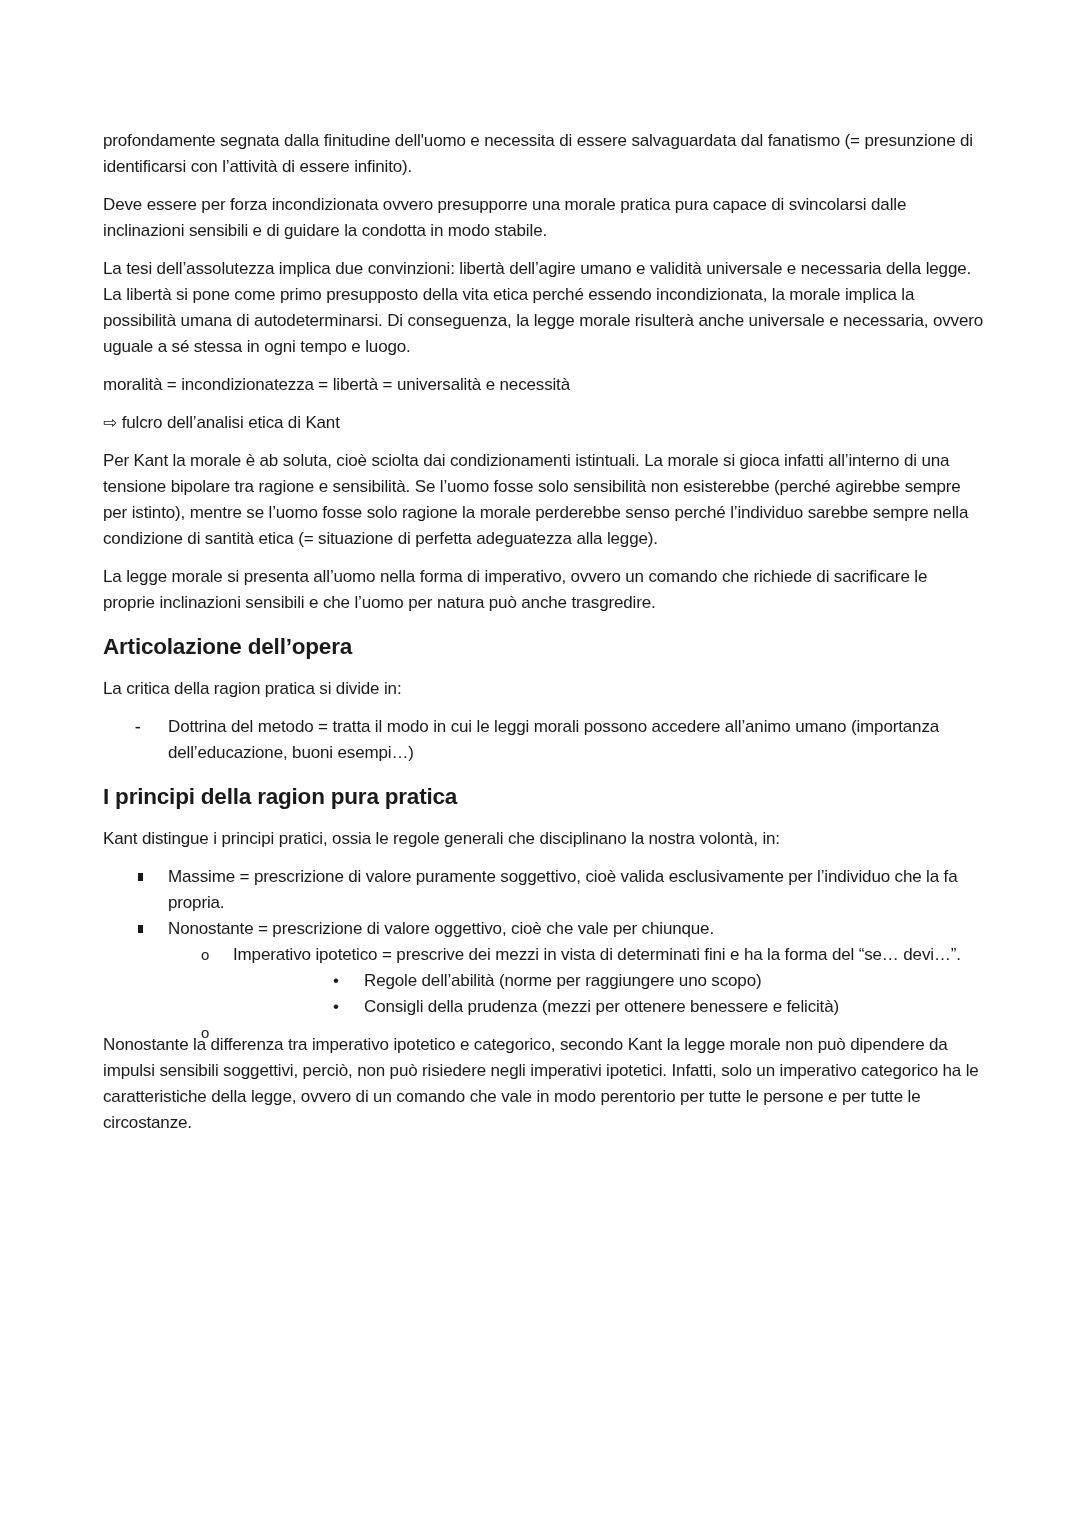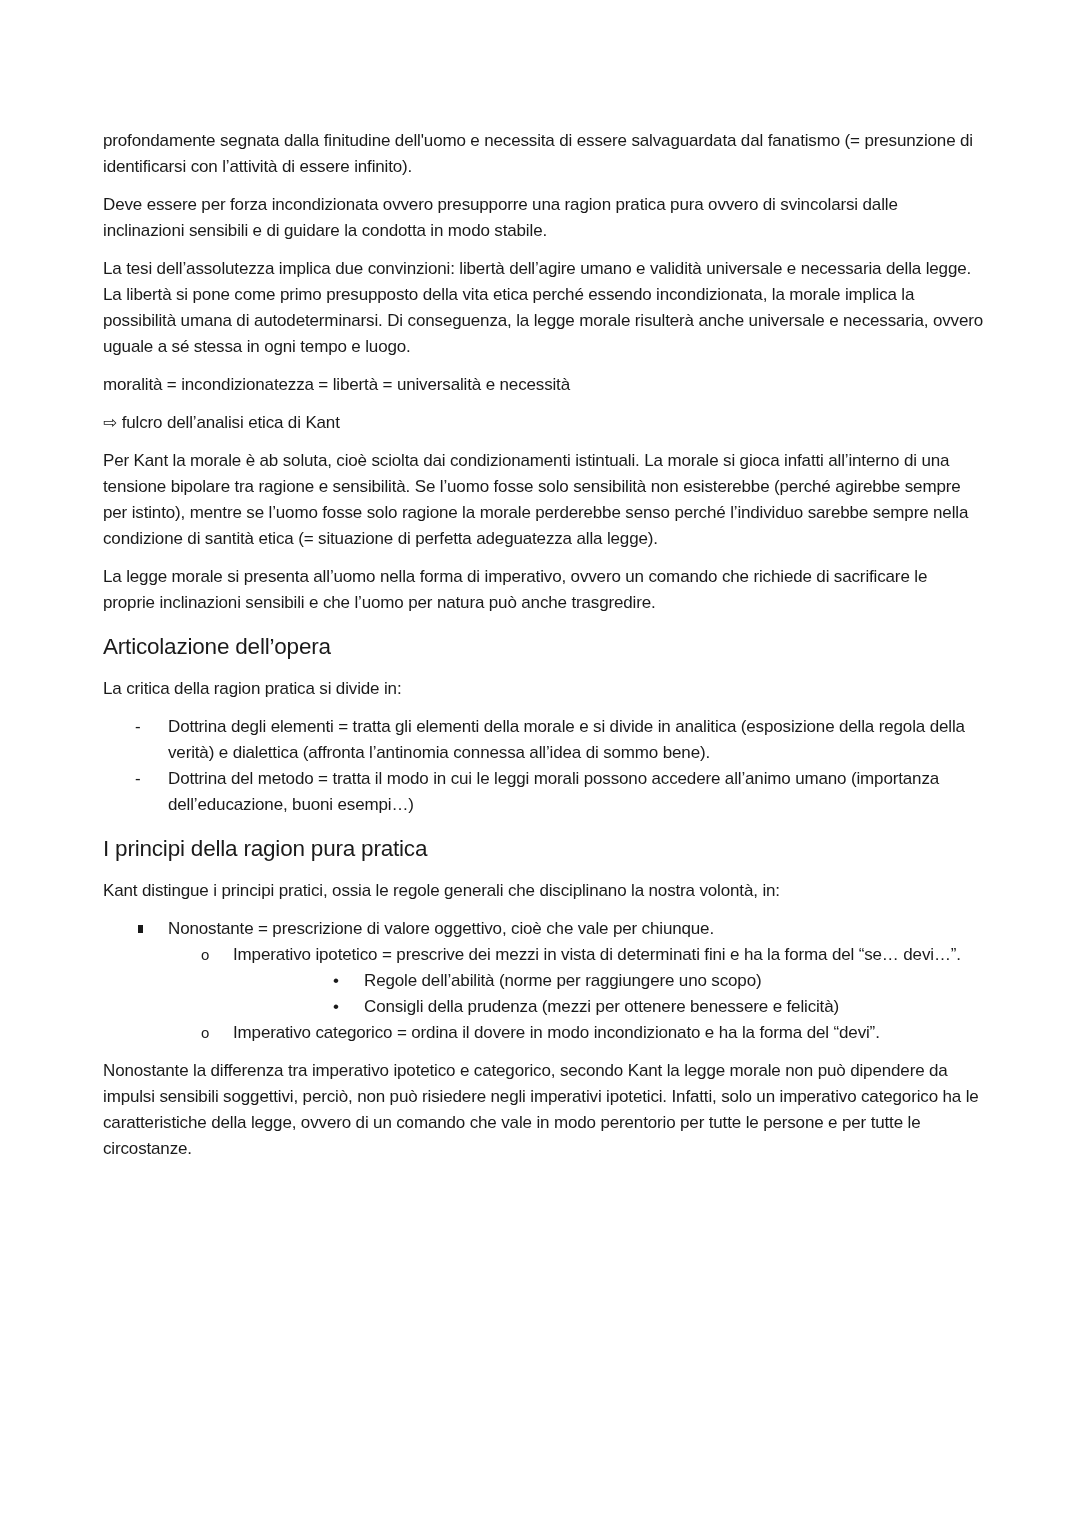--- a/index.html
+++ b/index.html
@@ -7,80 +7,82 @@
       width: 1080px; height: 1527px; position: relative; overflow: hidden;
       font-family: "Liberation Sans", "DejaVu Sans", sans-serif;
       color: #1a1a1a;
     }
     .page { position: absolute; left: 103px; top: 128px; width: 880px; }
     p {
       margin: 0 0 12px 0; font-size: 17px; line-height: 26px; letter-spacing: -0.15px;
     }
     .center { }
     h2 {
-      font-size: 22.5px; font-weight: normal; margin: 16px 0 14px 0; line-height: 30px; letter-spacing: -0.2px;
+      font-size: 22.5px; font-weight: bold; margin: 16px 0 14px 0; line-height: 30px; letter-spacing: -0.2px;
     }
     ul { list-style: none; margin: 0 0 12px 0; padding: 0; }
     li { font-size: 17px; line-height: 26px; position: relative; letter-spacing: -0.15px; }
     .l1 { padding-left: 65px; }
     .l1 > .mk { position: absolute; left: 32px; top: 0; }
     .l2 { padding-left: 130px; }
     .l2 > .mk { position: absolute; left: 98px; top: 0; font-size: 15px; }
     .l3 { padding-left: 261px; }
     .l3 > .mk { position: absolute; left: 230px; top: 0; }
     .sq { display: inline-block; width: 5px; height: 8px; background: #1a1a1a; position: absolute; left: 35px; top: 9px; }
   </style>
 </head>
 <body>
 
 <div class="page">
   <p>profondamente segnata dalla finitudine dell'uomo e necessita di essere salvaguardata dal fanatismo (= presunzione di identificarsi con l’attività di essere infinito).</p>
-  <p>Deve essere per forza incondizionata ovvero presupporre una ragion pratica pura ovvero di svincolarsi dalle inclinazioni sensibili e di guidare la condotta in modo stabile.</p>
+  <p>Deve essere per forza incondizionata ovvero presupporre una morale pratica pura capace di svincolarsi dalle inclinazioni sensibili e di guidare la condotta in modo stabile.</p>
   <p>La tesi dell’assolutezza implica due convinzioni: libertà dell’agire umano e validità universale e necessaria della legge. La libertà si pone come primo presupposto della vita etica perché essendo incondizionata, la morale implica la possibilità umana di autodeterminarsi. Di conseguenza, la legge morale risulterà anche universale e necessaria, ovvero uguale a sé stessa in ogni tempo e luogo.</p>
 
   <p class="center">moralità = incondizionatezza = libertà = universalità e necessità</p>
   <p class="center">
     <span>⇨</span>
     <span>fulcro dell’analisi etica di Kant</span>
   </p>
 
   <p>Per Kant la morale è ab soluta, cioè sciolta dai condizionamenti istintuali. La morale si gioca infatti all’interno di una tensione bipolare tra ragione e sensibilità. Se l’uomo fosse solo sensibilità non esisterebbe (perché agirebbe sempre per istinto), mentre se l’uomo fosse solo ragione la morale perderebbe senso perché l’individuo sarebbe sempre nella condizione di santità etica (= situazione di perfetta adeguatezza alla legge).</p>
   <p>La legge morale si presenta all’uomo nella forma di imperativo, ovvero un comando che richiede di sacrificare le proprie inclinazioni sensibili e che l’uomo per natura può anche trasgredire.</p>
 
   <h2>Articolazione dell’opera</h2>
   <p>La critica della ragion pratica si divide in:</p>
   <ul>
     <li class="l1">
       <span class="mk">-</span>
-      <span>Dottrina degli elementi = tratta gli elementi della morale e si divide in analitica (esposizione della regola della verità) e dialettica (affronta l’antinomia connessa all’idea di sommo bene).</span>
     </li>
     <li class="l1">
       <span class="mk">-</span>
       <span>Dottrina del metodo = tratta il modo in cui le leggi morali possono accedere all’animo umano (importanza dell’educazione, buoni esempi…)</span>
     </li>
   </ul>
 
   <h2>I principi della ragion pura pratica</h2>
   <p>Kant distingue i principi pratici, ossia le regole generali che disciplinano la nostra volontà, in:</p>
   <ul>
+    <li class="l1">
+      <span class="sq"></span>
+      <span>Massime = prescrizione di valore puramente soggettivo, cioè valida esclusivamente per l’individuo che la fa propria.</span>
+    </li>
     <li class="l1">
       <span class="sq"></span>
       <span>Nonostante = prescrizione di valore oggettivo, cioè che vale per chiunque.</span>
     </li>
     <li class="l2">
       <span class="mk">o</span>
       <span>Imperativo ipotetico = prescrive dei mezzi in vista di determinati fini e ha la forma del “se… devi…”.</span>
     </li>
     <li class="l3">
       <span class="mk">•</span>
       <span>Regole dell’abilità (norme per raggiungere uno scopo)</span>
     </li>
     <li class="l3">
       <span class="mk">•</span>
       <span>Consigli della prudenza (mezzi per ottenere benessere e felicità)</span>
     </li>
     <li class="l2">
       <span class="mk">o</span>
-      <span>Imperativo categorico = ordina il dovere in modo incondizionato e ha la forma del “devi”.</span>
     </li>
   </ul>
   <p>Nonostante la differenza tra imperativo ipotetico e categorico, secondo Kant la legge morale non può dipendere da impulsi sensibili soggettivi, perciò, non può risiedere negli imperativi ipotetici. Infatti, solo un imperativo categorico ha le caratteristiche della legge, ovvero di un comando che vale in modo perentorio per tutte le persone e per tutte le circostanze.</p>
 </div>
 
 </body></html>

